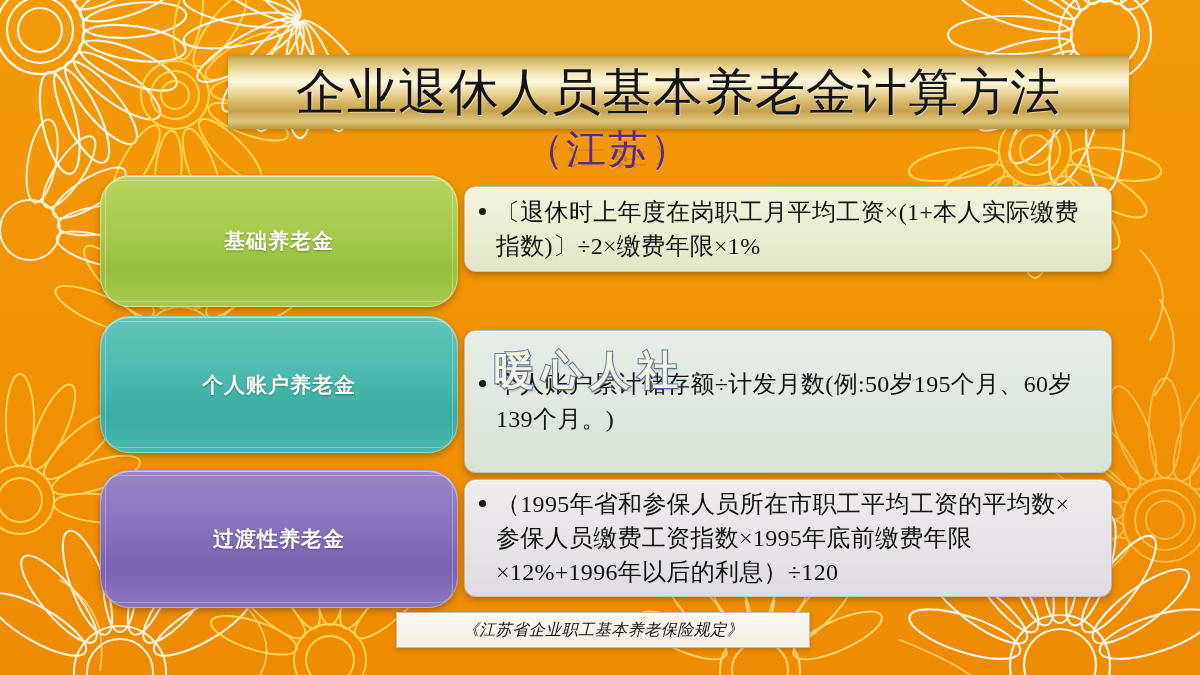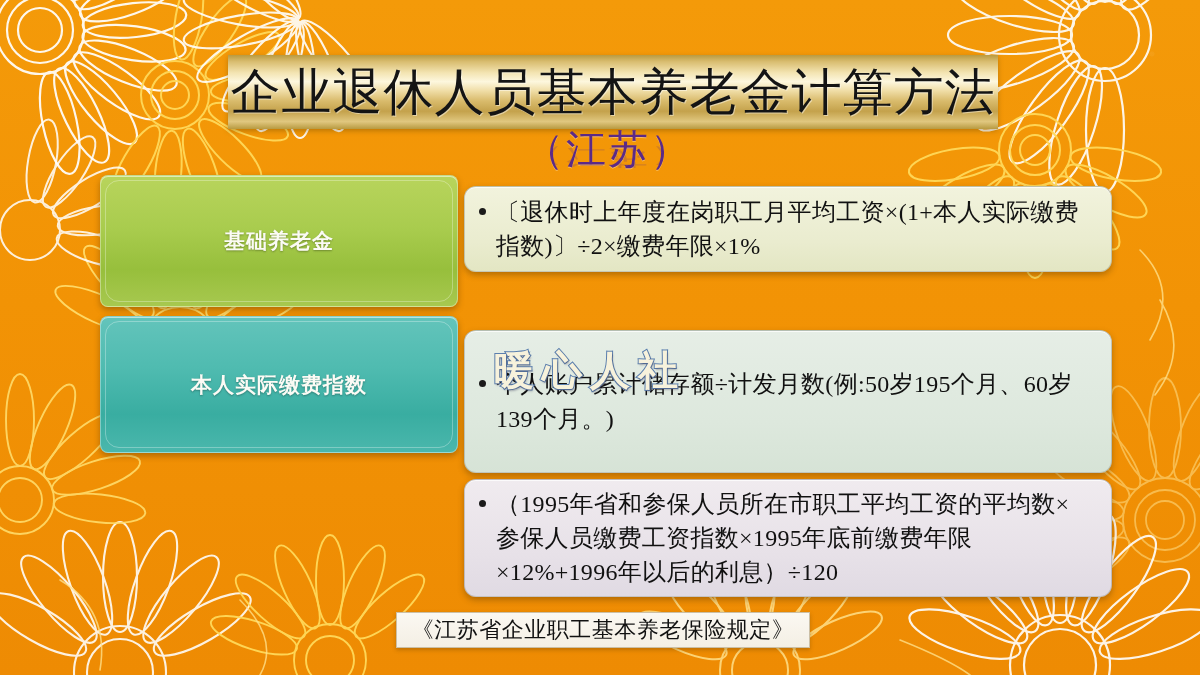--- a/index.html
+++ b/index.html
@@ -31,21 +31,21 @@
   }
   .strip-watermark{
     position:absolute;left:6px;bottom:3px;
     font-family:"Liberation Sans",sans-serif;
     font-size:15px;letter-spacing:5px;color:rgba(196,172,128,.75);
     white-space:nowrap;user-select:none;
   }
 
   
   .title-bar{
-    position:absolute;left:228px;top:55px;width:770px;height:74px;
+    position:absolute;left:228px;top:55px;width:901px;height:74px;
     background:linear-gradient(180deg,
       #b99a3f 0%, #d9bd70 9%, #f3e4b2 24%, #fdf7de 36%,
       #f0dea8 48%, #d9bb6c 62%, #c4a24c 76%, #e0c77f 90%, #b89a40 100%);
     box-shadow:0 2px 5px rgba(90,60,0,.35);
     display:flex;align-items:center;justify-content:center;
   }
   .title-text{
     font-family:"Liberation Serif","DejaVu Serif",serif;
     font-size:50px;line-height:1;color:#141414;white-space:nowrap;
     letter-spacing:1px;
@@ -61,21 +61,21 @@
     font-size:40px;color:#5c2a86;letter-spacing:2px;
     text-shadow:0 1px 0 rgba(255,255,255,.35);
   }
   .subtitle-reflection{
     display:block;transform:scaleY(-.55);transform-origin:top center;
     opacity:.22;filter:blur(.6px);margin-top:-4px;
     font-family:"Liberation Serif","DejaVu Serif",serif;
     font-size:40px;color:#5c2a86;letter-spacing:2px;
   }
   .label-box{
-    position:absolute;width:356px;border-radius:8px;
+    position:absolute;width:356px;border-radius:30px;
     display:flex;align-items:center;justify-content:center;
     box-shadow:0 3px 6px rgba(80,50,0,.40), inset 0 1px 0 rgba(255,255,255,.55);
     border:1px solid rgba(255,255,255,.35);
   }
   .label-box::after{
     content:"";position:absolute;inset:4px;border-radius:14px;
     border:1px solid rgba(255,255,255,.30);pointer-events:none;
   }
   .label-text{
     font-family:"Liberation Sans","DejaVu Sans",sans-serif;
@@ -130,21 +130,21 @@
   
   .footer-caption{
     position:absolute;left:396px;top:612px;width:412px;height:34px;
     background:linear-gradient(180deg,#fbf8f2 0%,#f4efe4 100%);
     border:1px solid #cbbfa6;
     box-shadow:0 2px 4px rgba(80,50,0,.30);
     display:flex;align-items:center;justify-content:center;
   }
   .footer-caption-text{
     font-family:"Liberation Serif","DejaVu Serif",serif;
-    font-size:22px;color:#111;letter-spacing:.5px;white-space:nowrap;
+    font-size:16px;color:#111;letter-spacing:.5px;white-space:nowrap;font-style:italic;
   }
 </style>
 </head>
 <body>
 
 <div id="slide">
 
   <div class="bg-art">
     <svg width="1200" height="675" viewBox="0 0 1200 675" aria-hidden="true">
       <defs>
@@ -357,29 +357,32 @@
     <span class="label-text">基础养老金</span>
   </div>
   <div class="content-box" id="content-1">
     <div class="bullet-line">
       <span class="bullet"></span>
       <span class="body-text">〔退休时上年度在岗职工月平均工资×(1+本人实际缴费指数)〕÷2×缴费年限×1%</span>
     </div>
   </div>
 
   <div class="label-box" id="label-2">
-    <span class="label-text">本人实际缴费指数</span>
+    <span class="label-text">个人账户养老金</span>
   </div>
   <div class="content-box" id="content-2">
     <div class="bullet-line">
       <span class="bullet"></span>
       <span class="body-text">个人账户累计储存额÷计发月数(例:50岁195个月、60岁139个月。)</span>
     </div>
   </div>
 
+  <div class="label-box" id="label-3">
+    <span class="label-text">过渡性养老金</span>
+  </div>
   <div class="content-box" id="content-3">
     <div class="bullet-line">
       <span class="bullet"></span>
       <span class="body-text">（1995年省和参保人员所在市职工平均工资的平均数×参保人员缴费工资指数×1995年底前缴费年限×12%+1996年以后的利息）÷120</span>
     </div>
   </div>
 
   <div class="watermark">暖心人社</div>
 
   <div class="footer-caption">

